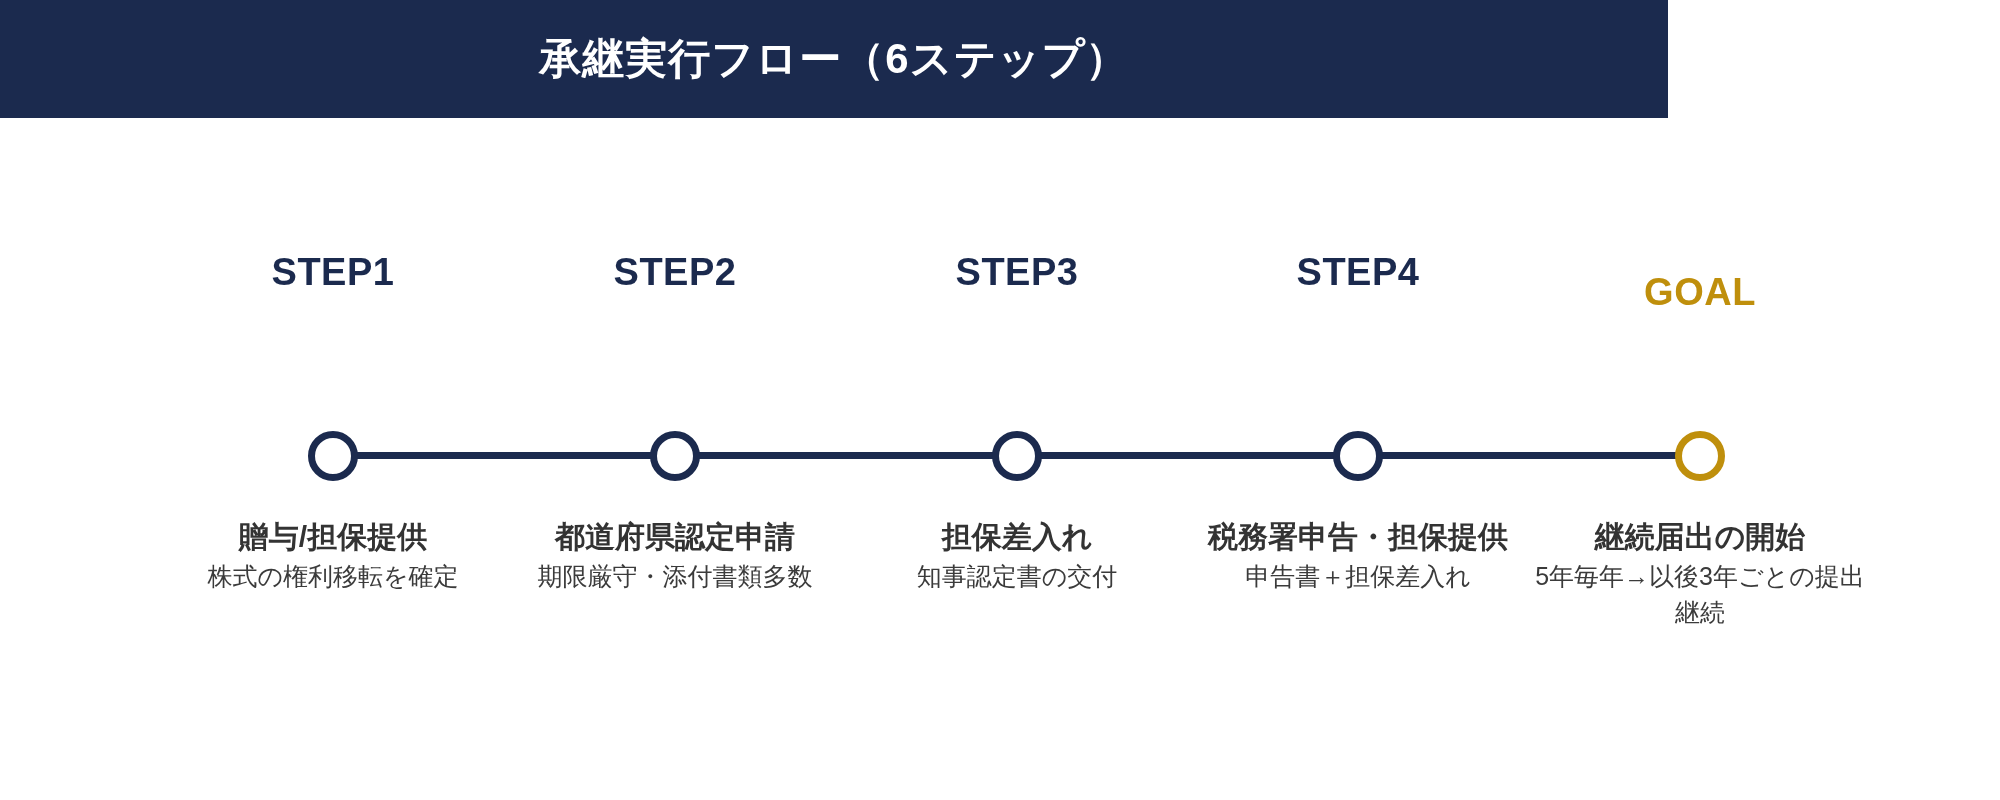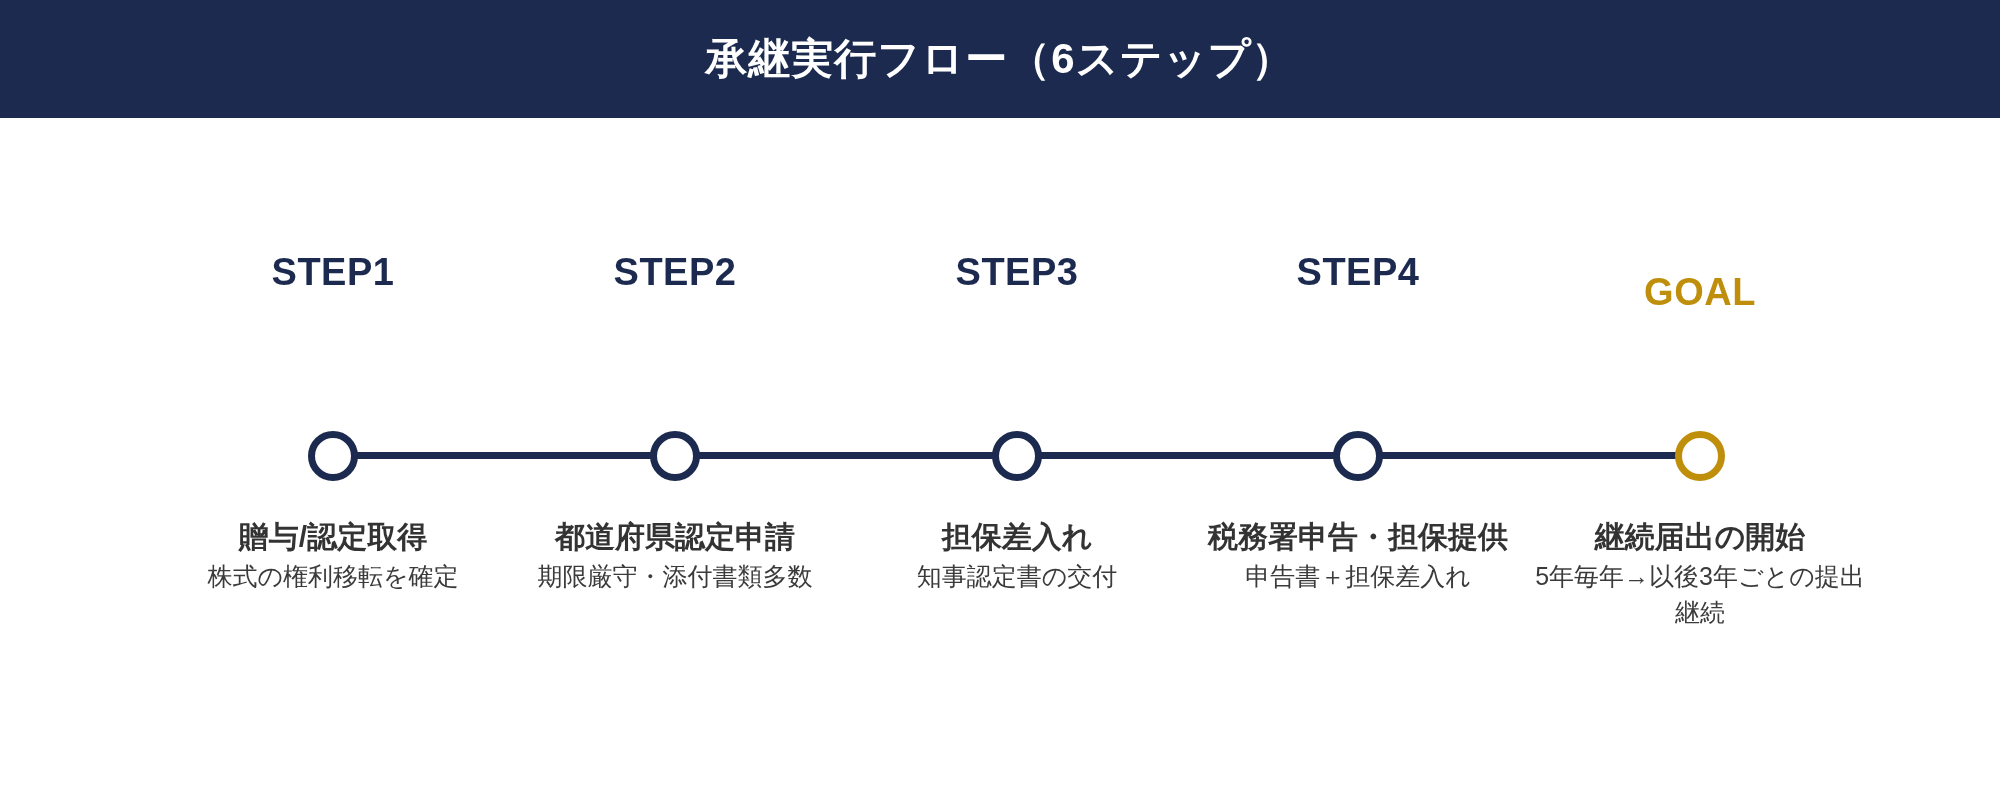--- a/index.html
+++ b/index.html
@@ -19,21 +19,21 @@
     width: 2000px;
     height: 800px;
     background: #ffffff;
   }
 
   
   #header-bar {
     position: absolute;
     left: 0;
     top: 0;
-    width: 2000px;
+    width: 1668px;
     height: 118px;
     background: #1b2a4e;
     display: flex;
     align-items: center;
     justify-content: center;
   }
   #header-title {
     color: #ffffff;
     font-size: 42px;
     font-weight: bold;
@@ -175,21 +175,21 @@
 
   <div id="flow-area">
 
     <div id="connector-line"></div>
 
     <div class="step-col" style="left:162px;">
       <div class="step-kicker">STEP1</div>
       <div class="node-wrap">
         <div class="node-circle"></div>
       </div>
-      <div class="step-title">贈与/認定取得</div>
+      <div class="step-title">贈与/担保提供</div>
       <div class="step-desc">株式の権利移転を確定</div>
     </div>
 
     <div class="step-col" style="left:504px;">
       <div class="step-kicker">STEP2</div>
       <div class="node-wrap">
         <div class="node-circle"></div>
       </div>
       <div class="step-title">都道府県認定申請</div>
       <div class="step-desc">期限厳守・添付書類多数</div>

